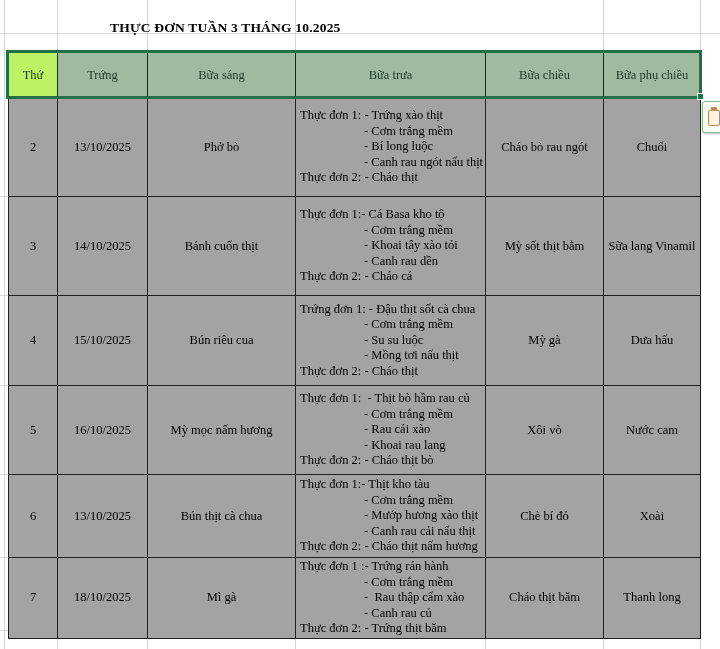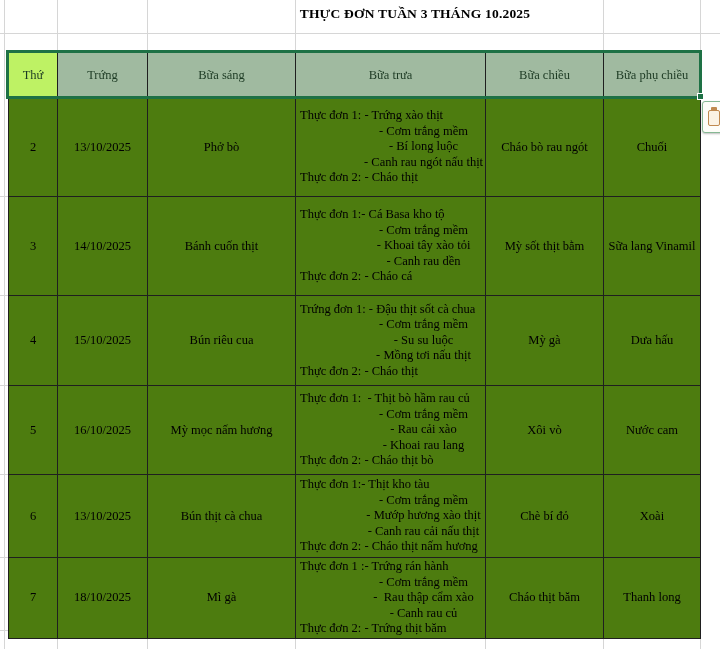--- a/index.html
+++ b/index.html
@@ -8,44 +8,44 @@
     position:relative; width:720px; height:649px; overflow:hidden;
     background:#ffffff; font-family:"Liberation Serif", serif; color:#000;
   }
   
   .gl { position:absolute; background:#d6d6d6; }
   .gl.v { width:1px; }
   .gl.h { height:1px; }
 
   
   #sheet-title {
-    position:absolute; top:6px; left:110px; width:610px;
-    text-align:center; font-weight:bold; font-size:13.5px; color:#000;
+    position:absolute; top:20px; left:110px; width:610px;
+    font-weight:bold; font-size:13.5px; color:#000;
     letter-spacing:0.2px; white-space:nowrap;
   }
 
   
   table#menu-table {
     position:absolute; left:8px; top:52px; width:692px;
     border-collapse:collapse; table-layout:fixed;
   }
   #menu-table th, #menu-table td {
     border:1px solid #1f1f1f; font-size:12.5px; font-weight:normal;
     overflow:hidden;
   }
   #menu-table thead tr { height:45px; }
   #menu-table th {
     background:#a0ba a0; 
   }
   #menu-table th { background:#a0baa0; color:#1c3a23; }
   #menu-table th:first-child { background:#bef264; }
-  #menu-table td { text-align:center; vertical-align:middle; padding:1px 2px; background:#4d7c0f; }
+  #menu-table td { text-align:center; vertical-align:middle; padding:1px 2px; background:#a3a3a3; }
   #menu-table td.lunch { text-align:left; padding:1px 2px 1px 4px; }
   .lunch-line { white-space:pre; line-height:15.5px; font-size:12.5px; }
-  .lunch-line.indent { padding-left:64px;text-align:center; }
+  .lunch-line.indent { padding-left:64px; }
   
   #menu-table tbody tr:nth-child(1){ height:99px; }
   #menu-table tbody tr:nth-child(2){ height:99px; }
   #menu-table tbody tr:nth-child(3){ height:90px; }
   #menu-table tbody tr:nth-child(4){ height:89px; }
   #menu-table tbody tr:nth-child(5){ height:83px; }
   #menu-table tbody tr:nth-child(6){ height:80px; }
 
   
   #selection-outline {

